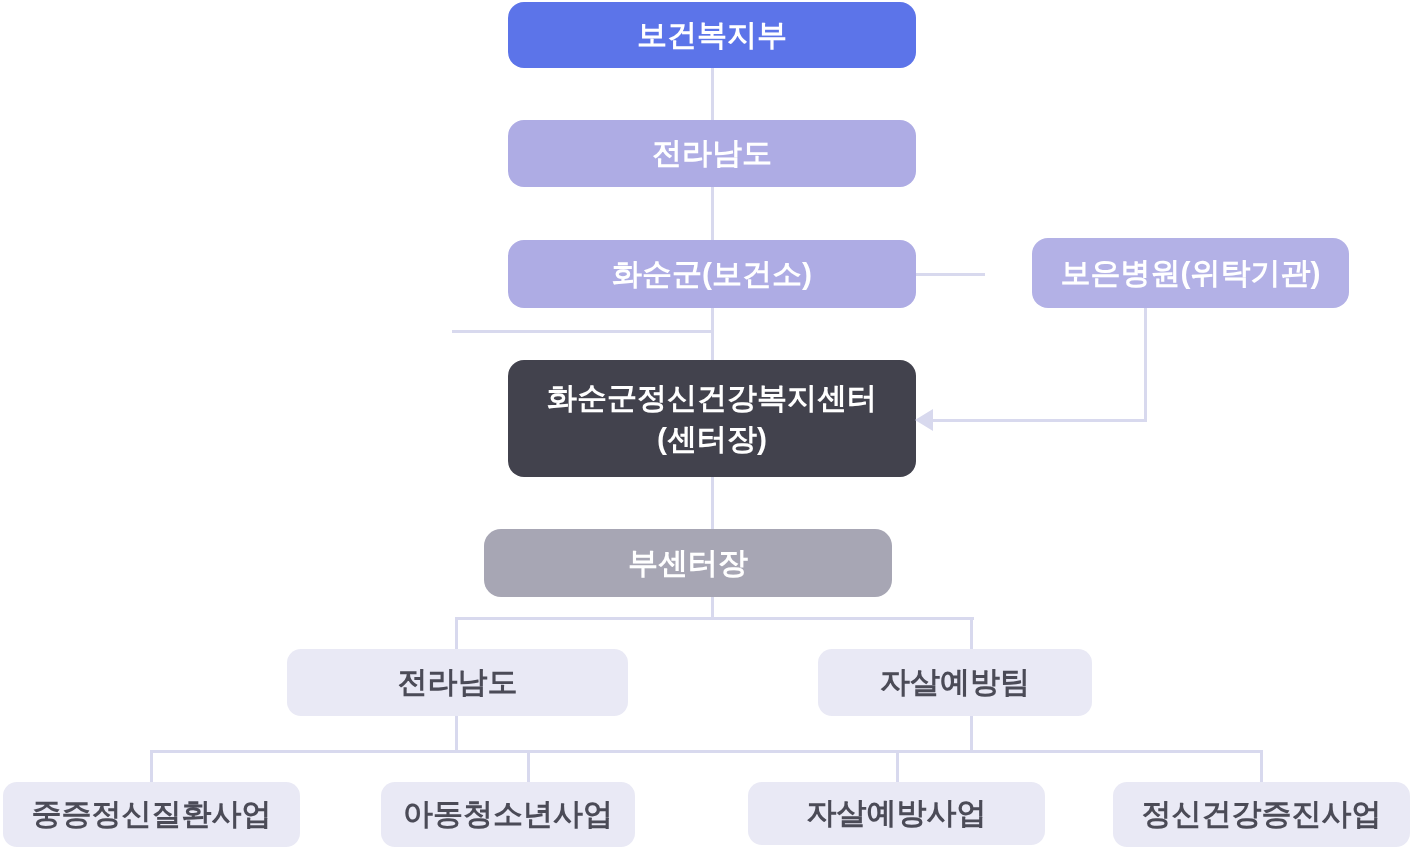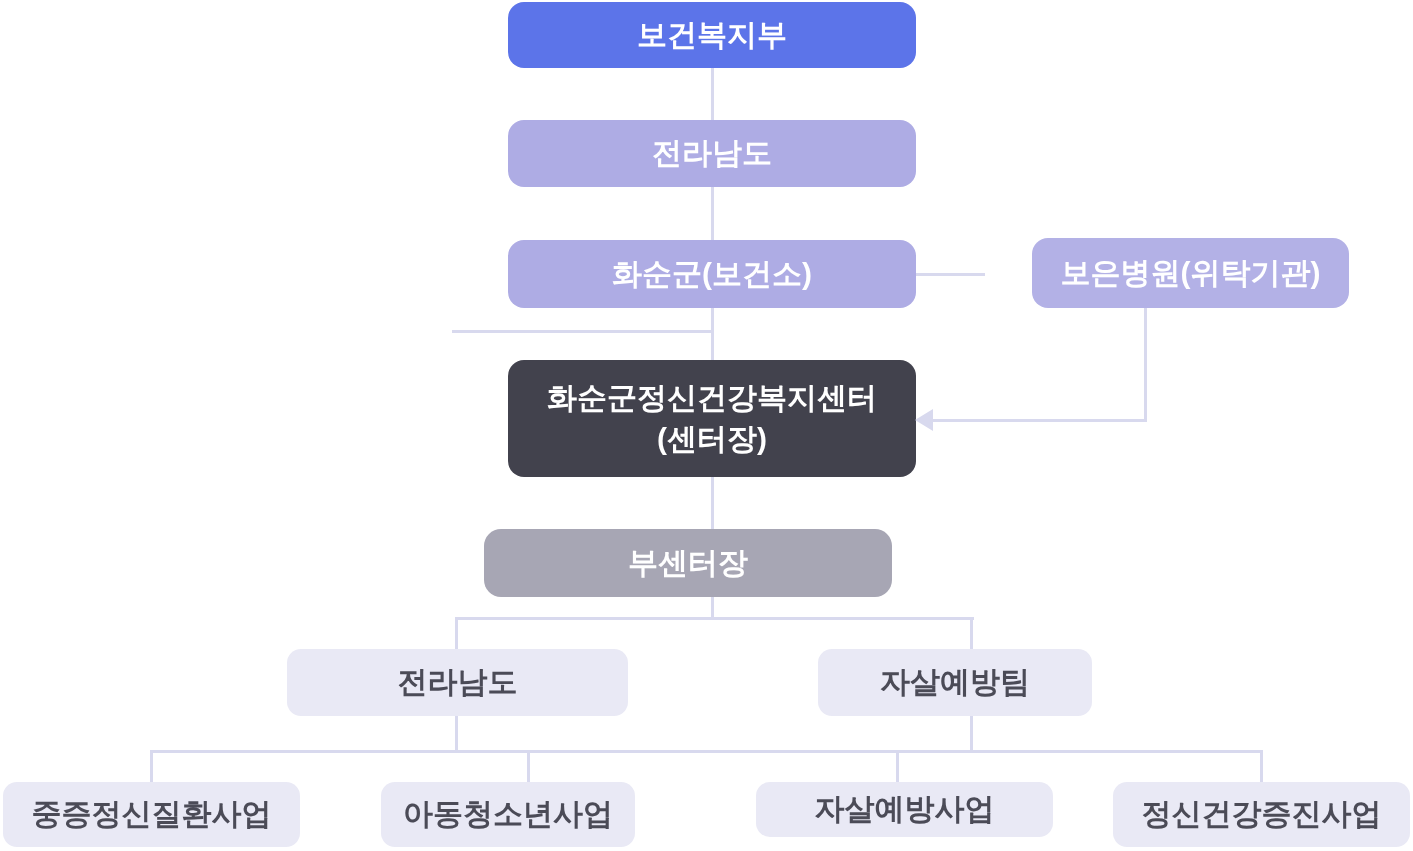--- a/index.html
+++ b/index.html
@@ -110,21 +110,21 @@
   </div>
 
   <div class="node team" style="left:3px;top:782px;width:297px;height:65px;">
     <span>중증정신질환사업</span>
   </div>
 
   <div class="node team" style="left:381px;top:782px;width:254px;height:65px;">
     <span>아동청소년사업</span>
   </div>
 
-  <div class="node team" style="left:748px;top:782px;width:297px;height:55px;margin-left:8px;">
+  <div class="node team" style="left:748px;top:782px;width:297px;height:63px;">
     <span>자살예방사업</span>
   </div>
 
   <div class="node team" style="left:1113px;top:782px;width:297px;height:65px;">
     <span>정신건강증진사업</span>
   </div>
 
 </div>
 
 </body></html>

